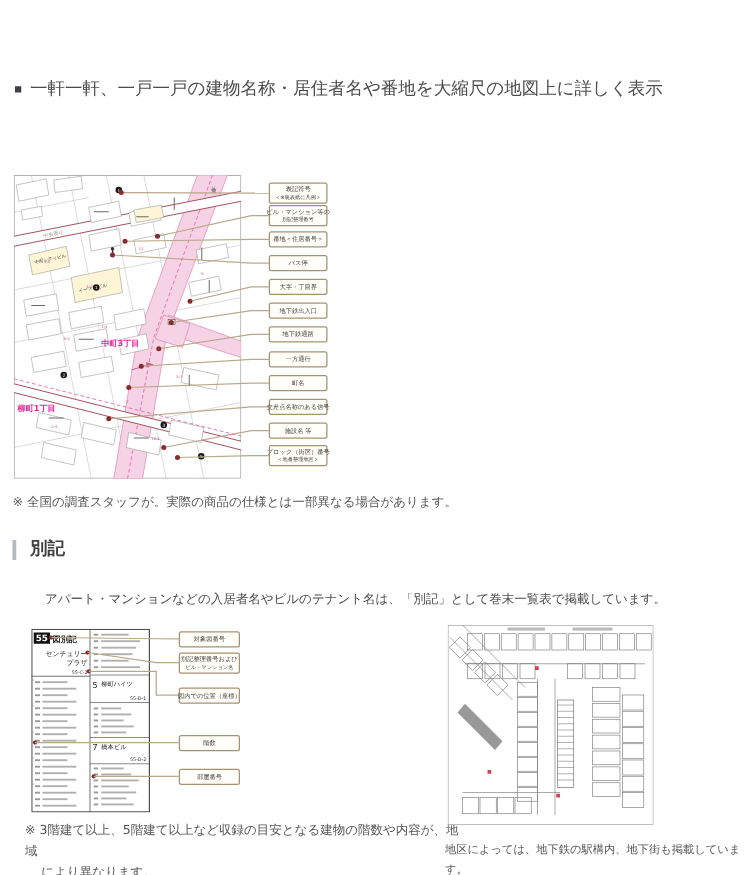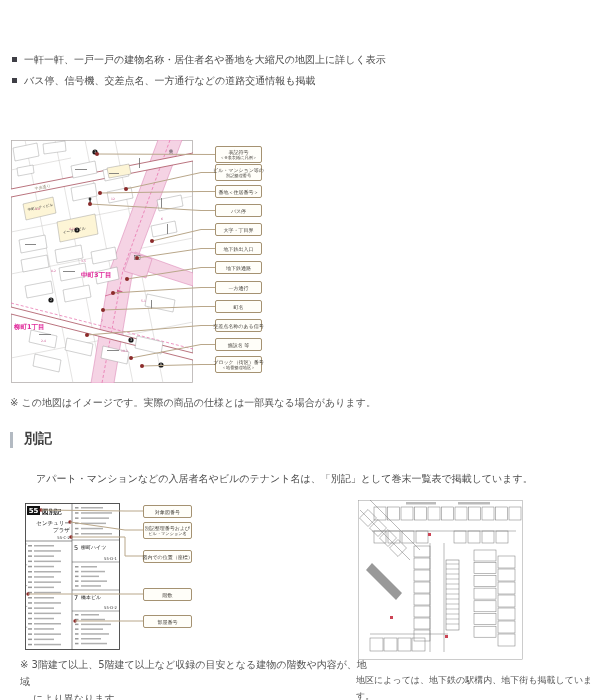--- a/index.html
+++ b/index.html
@@ -1,20 +1,20 @@
 <!DOCTYPE html>
 <html><head>
 <meta charset="utf-8">
 <style>
   html,body{margin:0;padding:0;width:601px;height:700px;overflow:hidden;background:#fff;
     font-family:"DejaVu Sans","Liberation Sans",sans-serif;}
   .page{position:relative;width:601px;height:700px;background:#fff;}
   .intro{position:absolute;left:10px;top:4px;width:586px;font-size:10px;line-height:21px;color:#4b4b4b;margin:0;}
   .features{position:absolute;left:12px;top:49px;width:580px;margin:0;padding:0;list-style:none;}
-  .features li{font-size:10px;line-height:21px;color:#4b4b4b;position:relative;padding-left:12px;}
+  .features li{font-size:14px;line-height:21px;color:#4b4b4b;position:relative;padding-left:12px;margin-top:12px;}
   .features li::before{content:"";position:absolute;left:0;top:8px;width:5px;height:5px;background:#3f3f46;}
   .map-figure{position:absolute;left:11px;top:140px;width:252px;height:246px;}
   .mapsvg{position:absolute;left:0;top:0;}
   .overlay{position:absolute;left:0;top:0;pointer-events:none;}
   .co{position:absolute;left:204px;width:47px;border:1px solid #a59272;border-radius:2px;background:#fffef9;
       display:flex;flex-direction:column;justify-content:center;align-items:center;box-sizing:border-box;}
   .co-t{font-size:5px;line-height:6px;color:#44403a;white-space:nowrap;}
   .co-s{font-size:4.2px;line-height:5px;color:#44403a;white-space:nowrap;}
   .note{position:absolute;font-size:10px;color:#555;margin:0;line-height:16px;}
   .sec{position:absolute;left:10px;top:428px;margin:0;font-size:14px;font-weight:600;color:#3f3f3f;
@@ -30,21 +30,20 @@
   .note3{left:356px;top:672px;width:245px;font-size:9px;}
 </style>
 </head>
 <body>
 
 <div class="page">
 
 
   <ul class="features">
     <li>一軒一軒、一戸一戸の建物名称・居住者名や番地を大縮尺の地図上に詳しく表示</li>
-    <li>バス停、信号機、交差点名、一方通行などの道路交通情報も掲載</li>
   </ul>
 
   <div class="map-figure">
     <svg class="mapsvg" width="182" height="243" viewBox="0 0 182 243">
       <rect x="0.4" y="0.4" width="181.2" height="242.2" fill="#ffffff" stroke="#b5b0ae" stroke-width="0.8"></rect>
 
       <g stroke="#c9c6c4" stroke-width="0.5">
         <line x1="0" y1="92" x2="182" y2="56"></line>
         <line x1="0" y1="134" x2="182" y2="98"></line>
         <line x1="0" y1="218" x2="182" y2="182"></line>
@@ -228,21 +227,21 @@
         <div class="co" style="top: 198px; height: 13px;">
           <div class="co-t">施設名 等</div>
         </div>
         <div class="co" style="top: 216px; height: 17px;">
           <div class="co-t">ブロック（街区）番号</div>
           <div class="co-s">＜地番整理地区＞</div>
         </div>
       </div>
   </div>
 
-  <p class="note" style="left:10px;top:395px;">※ この地図はイメージです。実際の商品の仕様とは一部異なる場合があります。</p>
+  <p class="note" style="left:10px;top:395px;">※ 全国の調査スタッフが。実際の商品の仕様とは一部異なる場合があります。</p>
 
   <h2 class="sec">
       <span class="bar"></span>
       <span>別記</span>
     </h2>
 
   <p class="desc">アパート・マンションなどの入居者名やビルのテナント名は、「別記」として巻末一覧表で掲載しています。</p>
 
   <div class="bekki-figure">
     <svg class="mapsvg" width="95" height="147" viewBox="0 0 95 147">

